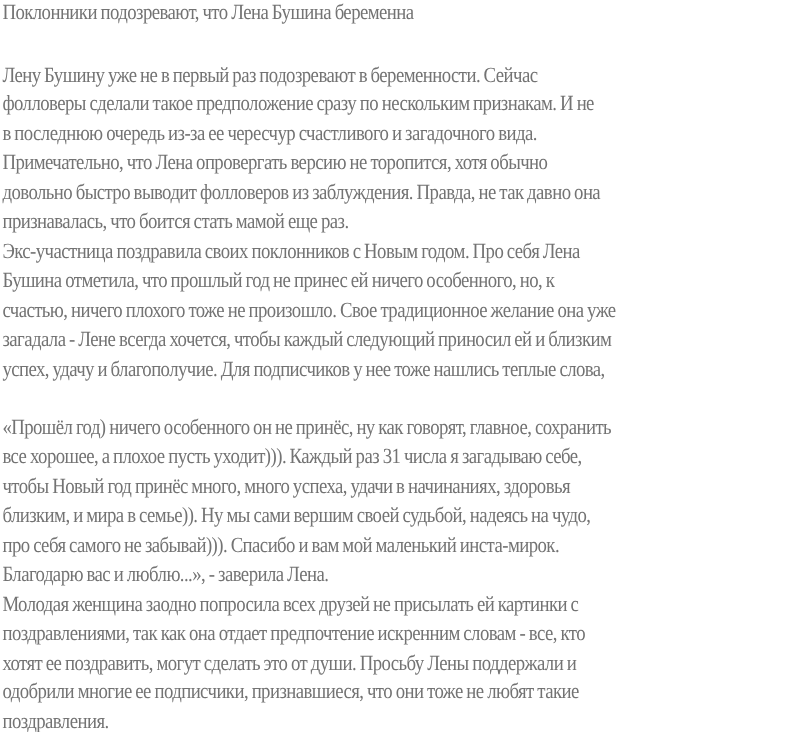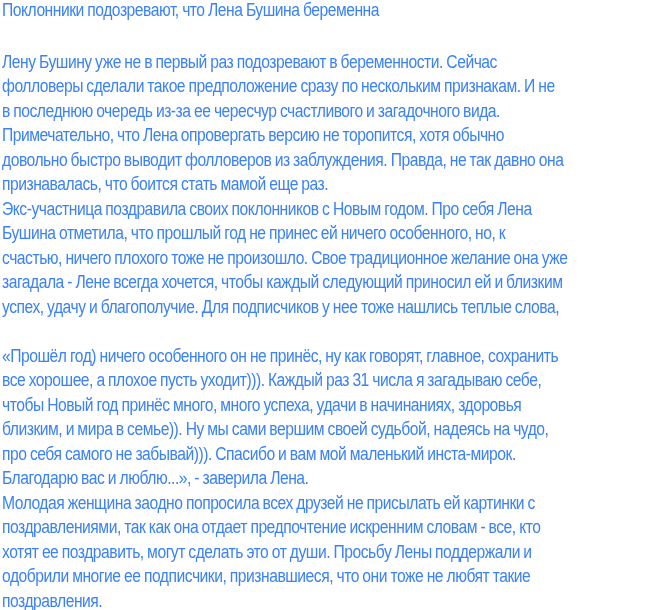--- a/index.html
+++ b/index.html
@@ -1,22 +1,22 @@
 <!DOCTYPE html>
 <html><head>
 <meta charset="utf-8">
 <style>
   html, body { margin: 0; padding: 0; background: #ffffff; }
   body { width: 670px; height: 610px; overflow: hidden; }
   .page {
     position: relative;
     width: 670px;
     height: 508px;
-    font-family: Liberation Sans, sans-serif;
-    color: #3b82f6;
+    font-family: Liberation Serif, serif;
+    color: #737373;
     font-size: 18px;
     letter-spacing: -0.55px;
     word-spacing: -0.5px;
   }
   .line {
     position: absolute;
     left: 2px;
     white-space: nowrap;
     line-height: 24px;
     transform-origin: left center;

